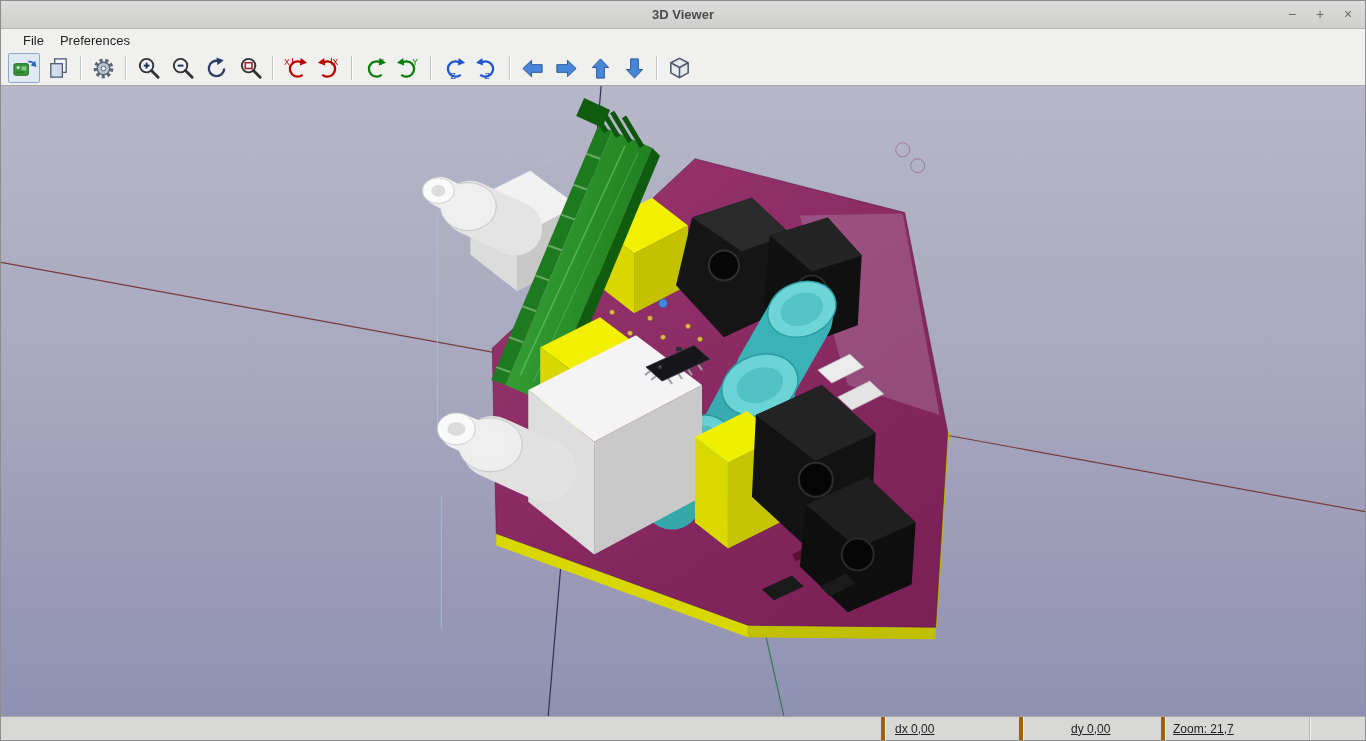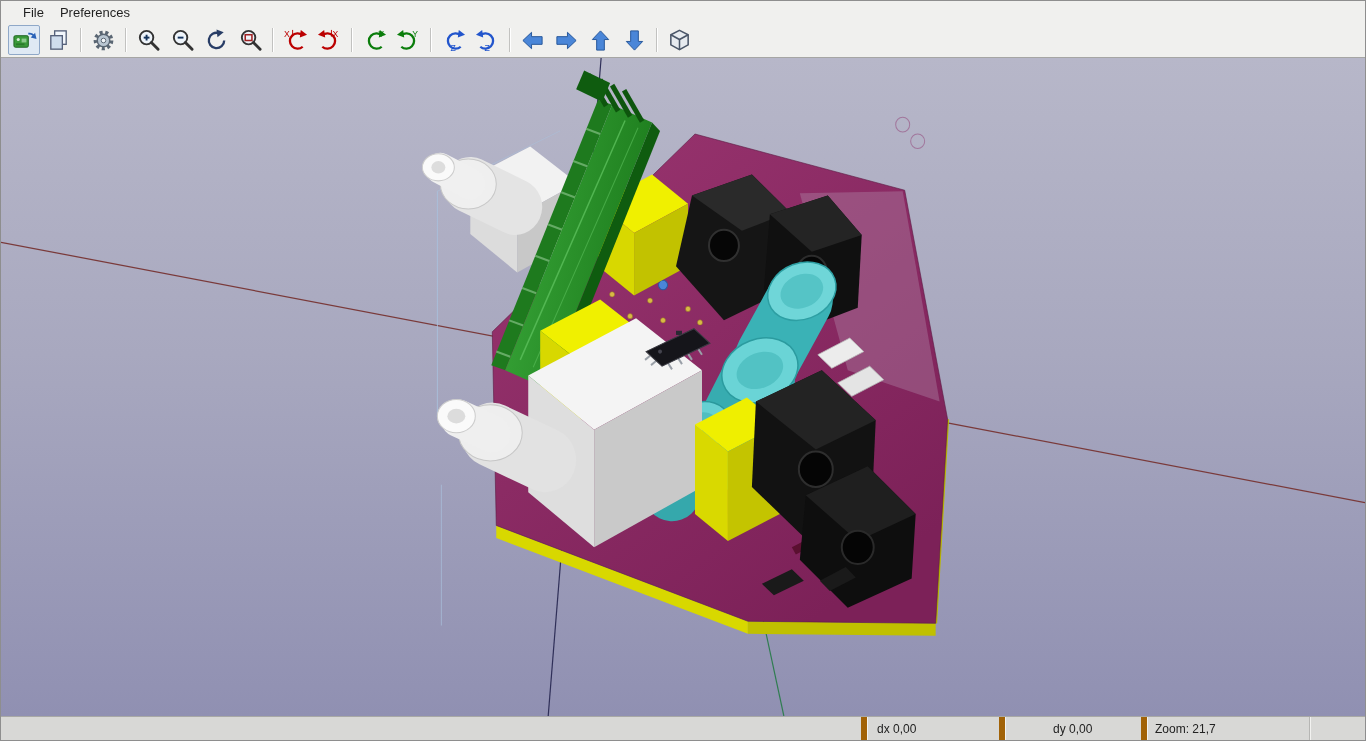--- a/index.html
+++ b/index.html
@@ -36,22 +36,22 @@
   
   .viewport { flex:1 1 auto; position:relative;
     background:linear-gradient(180deg,#b7b7c9 0%,#a8a8bf 45%,#9090b2 100%); }
   .scene { position:absolute; inset:0; width:100%; height:100%; }
 
   
   .statusbar { height:24px; flex:0 0 24px; background:#d8d8d6; border-top:1px solid #a8a8a6;
     display:flex; align-items:center; font-size:12px; color:#222; }
   .sspacer { flex:1 1 auto; }
   .scell { padding:0 10px; height:100%; display:flex; align-items:center;
-    border-left:6px solid #a16207; box-shadow:inset 1px 0 0 #f2f2f0; }
-  .scell.dx { width:138px; } .scell.dy { width:142px;padding-left:48px; } .scell.zoom { width:168px;padding-left:8px; }
+    border-left:4px solid #a16207; box-shadow:inset 1px 0 0 #f2f2f0;text-decoration:underline; }
+  .scell.dx { width:138px; } .scell.dy { width:142px;padding-left:48px; } .scell.zoom { width:148px;padding-left:8px; }
   .send { width:56px; height:100%; border-left:1px solid #b6b6b4;
     box-shadow:inset 1px 0 0 #f2f2f0; }
 </style>
 </head>
 <body>
 
 <svg width="0" height="0" style="position:absolute" aria-hidden="true">
   <defs>
     <symbol id="i-mag" viewBox="0 0 26 26">
       <circle cx="11" cy="10" r="7" fill="#eef4fa" stroke="#333" stroke-width="2"></circle>
@@ -66,20 +66,38 @@
     </symbol>
     <symbol id="i-rot-ccw" viewBox="0 0 26 26">
       <path d="M5.5 7.5 A8 8 0 1 1 5.5 19.5" fill="none" stroke="currentColor" stroke-width="2.4"></path>
       <polygon points="7.5,2 1,7 8.5,10" fill="currentColor"></polygon>
     </symbol>
   </defs>
 </svg>
 
 <div id="window">
 
+  <div class="titlebar">
+    <div class="title">3D Viewer</div>
+    <div class="wcontrols wcontrols-right wcontrols-box wcontrols"></div>
+    <div class="wcontrols wcontrols"></div>
+    <div class="wcontrols"></div>
+    <div class="wcontrols wcontrols"></div>
+
+    <div class="wcontrols" hidden=""></div>
+
+    <div class="wcontrols" hidden=""></div>
+    <div class="wcontrols-wrap wcontrols" hidden=""></div>
+    <div class="wcontrols" hidden=""></div>
+    <div class="wcontrols" style="position:absolute;right:8px;top:3px;display:flex;gap:10px">
+      <button class="wbtn">−</button>
+      <button class="wbtn">+</button>
+      <button class="wbtn">×</button>
+    </div>
+  </div>
 
   <div class="menubar">
     <button class="menuitem">File</button>
     <button class="menuitem">Preferences</button>
   </div>
 
   <div class="toolbar">
     <button class="tb sel">
       <svg class="ticon" viewBox="0 0 26 26">
         <rect x="2" y="8" width="15" height="12" rx="1.5" fill="#3a9a3a" stroke="#1e6320"></rect>

